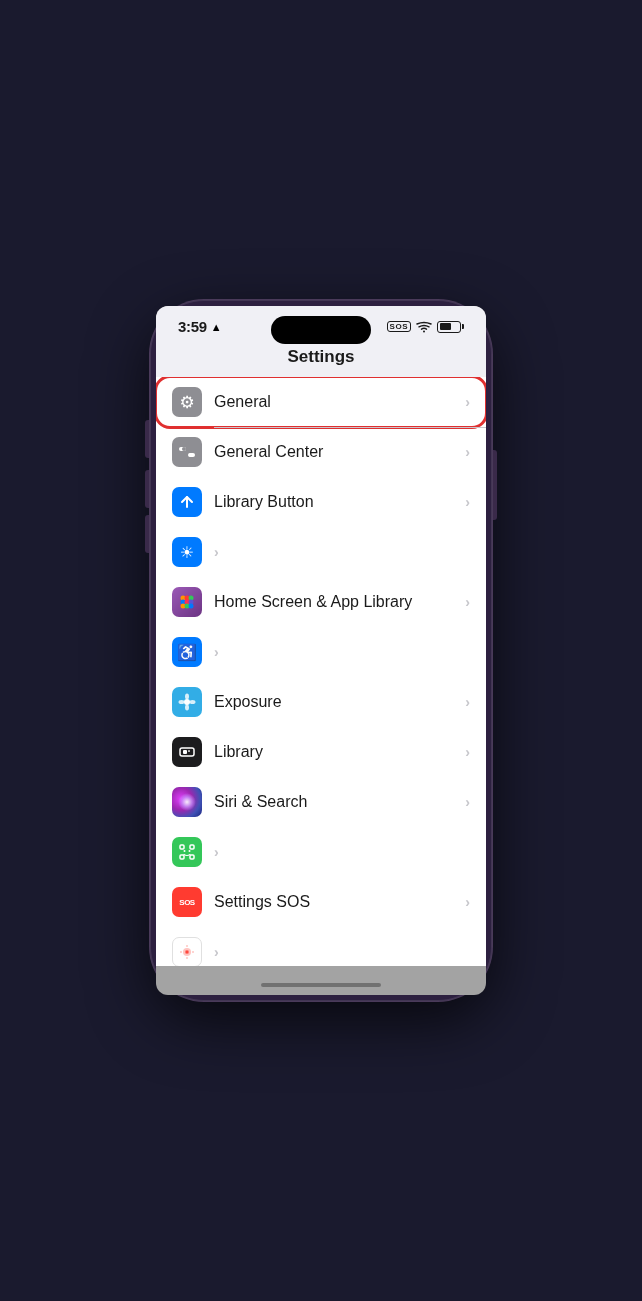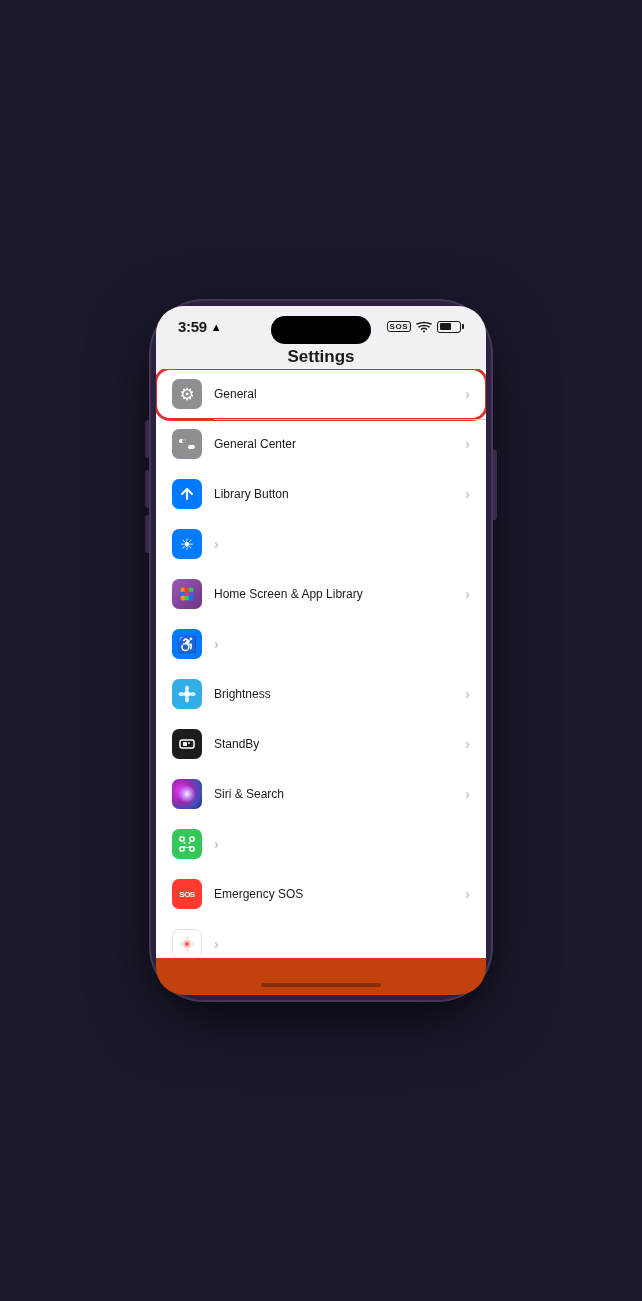--- a/index.html
+++ b/index.html
@@ -42,22 +42,22 @@
       top: 150px;
       width: 4px;
       height: 70px;
       background: #3a2a4a;
       border-radius: 0 3px 3px 0;
     }
 
     .phone-inner {
       width: 100%;
       height: 100%;
-      background: #c2410c;
-      border-radius: 28px;
+      background: #a3a3a3;
+      border-radius: 12px;
       overflow: hidden;
       position: relative;
     }
 
     
     .status-bar {
       display: flex;
       justify-content: space-between;
       align-items: center;
       padding: 12px 22px 4px;
@@ -135,21 +135,21 @@
       transform: translateX(-50%);
       z-index: 20;
     }
 
     
     .page-title {
       text-align: center;
       font-size: 17px;
       font-weight: 600;
       color: #1a1a1a;
-      padding: 8px 0 2px;
+      padding: 8px 0 10px;
       background: #f0f0f5;
     }
 
     
     .settings-list {
       overflow-y: auto;
       height: calc(100% - 100px);
       background: #f0f0f5;
     }
 
@@ -192,21 +192,21 @@
       display: flex;
       align-items: center;
       justify-content: center;
       margin-right: 12px;
       flex-shrink: 0;
       font-size: 16px;
     }
 
     .row-label {
       flex: 1;
-      font-size: 12px;
+      font-size: 16px;
       color: #1a1a1a;
     }
 
     .row-chevron {
       color: #c7c7cc;
       font-size: 14px;
       font-weight: 600;
     }
 
     
@@ -318,33 +318,33 @@
         <div class="settings-row">
           <div class="row-icon" style="background:#32ade6;">
             <svg width="18" height="18" viewBox="0 0 18 18" fill="none">
               <circle cx="9" cy="9" r="3" fill="white"></circle>
               <ellipse cx="9" cy="3.5" rx="2" ry="3" fill="white" opacity="0.8"></ellipse>
               <ellipse cx="9" cy="14.5" rx="2" ry="3" fill="white" opacity="0.8"></ellipse>
               <ellipse cx="3.5" cy="9" rx="3" ry="2" fill="white" opacity="0.8"></ellipse>
               <ellipse cx="14.5" cy="9" rx="3" ry="2" fill="white" opacity="0.8"></ellipse>
             </svg>
           </div>
-          <span class="row-label">Brightness</span>
+          <span class="row-label">Exposure</span>
           <span class="row-chevron">›</span>
         </div>
 
         <div class="settings-row">
           <div class="row-icon" style="background:#1c1c1e;">
             <svg width="18" height="18" viewBox="0 0 18 18" fill="none">
               <rect x="2" y="5" width="14" height="8" rx="2" stroke="white" stroke-width="1.5"></rect>
               <rect x="5" y="7" width="4" height="4" rx="1" fill="white"></rect>
               <rect x="10" y="7" width="2" height="2" rx="0.5" fill="white" opacity="0.7"></rect>
             </svg>
           </div>
-          <span class="row-label">StandBy</span>
+          <span class="row-label">Library</span>
           <span class="row-chevron">›</span>
         </div>
 
         <div class="settings-row">
           <div class="row-icon" style="background:radial-gradient(circle at 30% 40%, #e040fb, #9c27b0 40%, #3f51b5 70%, #1a237e);">
             <div style="width:18px;height:18px;border-radius:50%;background:radial-gradient(circle,rgba(255,255,255,0.9) 0%,rgba(200,150,255,0.7) 40%,transparent 70%);display:flex;align-items:center;justify-content:center;"></div>
           </div>
           <span class="row-label">Siri &amp; Search</span>
           <span class="row-chevron">›</span>
         </div>
@@ -361,21 +361,21 @@
               <path d="M6 11.5 Q9 13.5 12 11.5" stroke="white" stroke-width="1.2" stroke-linecap="round" fill="none"></path>
             </svg>
           </div>
           <span class="row-chevron">›</span>
         </div>
 
         <div class="settings-row">
           <div class="row-icon" style="background:#ff3b30;display:flex;align-items:center;justify-content:center;">
             <span style="color:#fff;font-size:8px;font-weight:900;letter-spacing:-0.5px">SOS</span>
           </div>
-          <span class="row-label">Emergency SOS</span>
+          <span class="row-label">Settings SOS</span>
           <span class="row-chevron">›</span>
         </div>
 
         <div class="settings-row">
           <div class="row-icon" style="background:#fff;border:1px solid #e0e0e0;display:flex;align-items:center;justify-content:center;">
             <svg width="18" height="18" viewBox="0 0 18 18">
               <circle cx="9" cy="9" r="4" fill="#ff3b30" opacity="0.3"></circle>
               <circle cx="9" cy="9" r="2" fill="#ff3b30" opacity="0.6"></circle>
               <circle cx="9" cy="9" r="1" fill="#ff3b30"></circle>
               <circle cx="9" cy="3" r="0.8" fill="#ff3b30" opacity="0.5"></circle>

